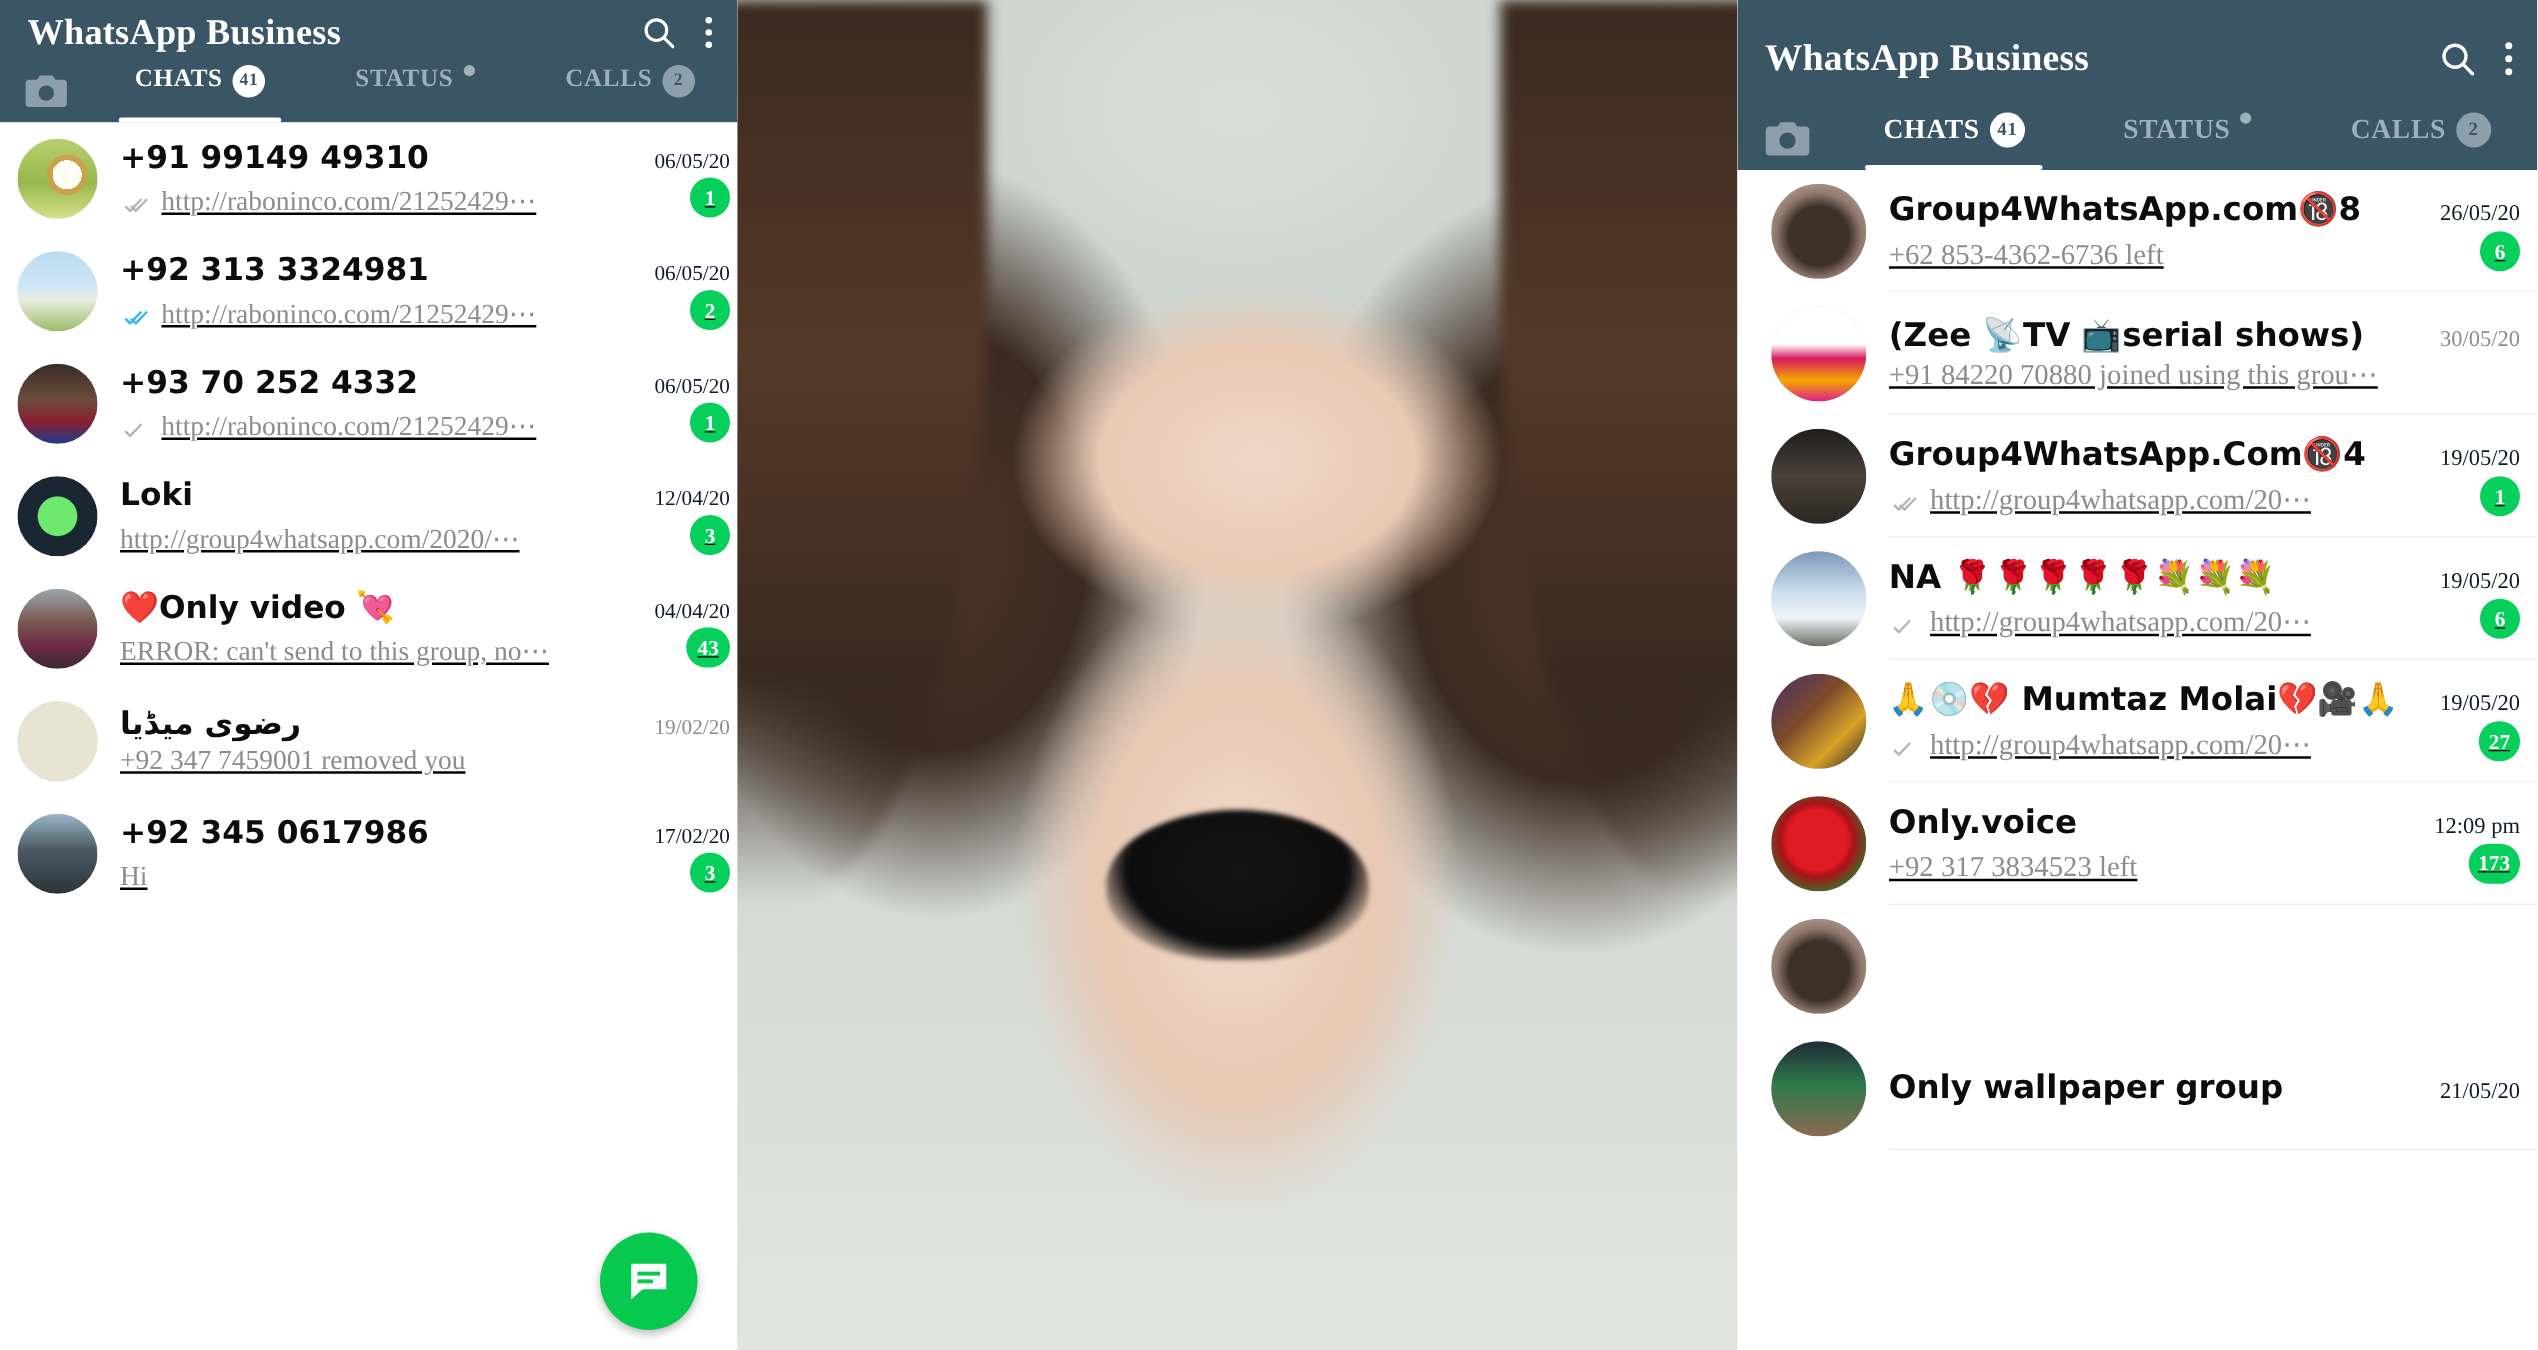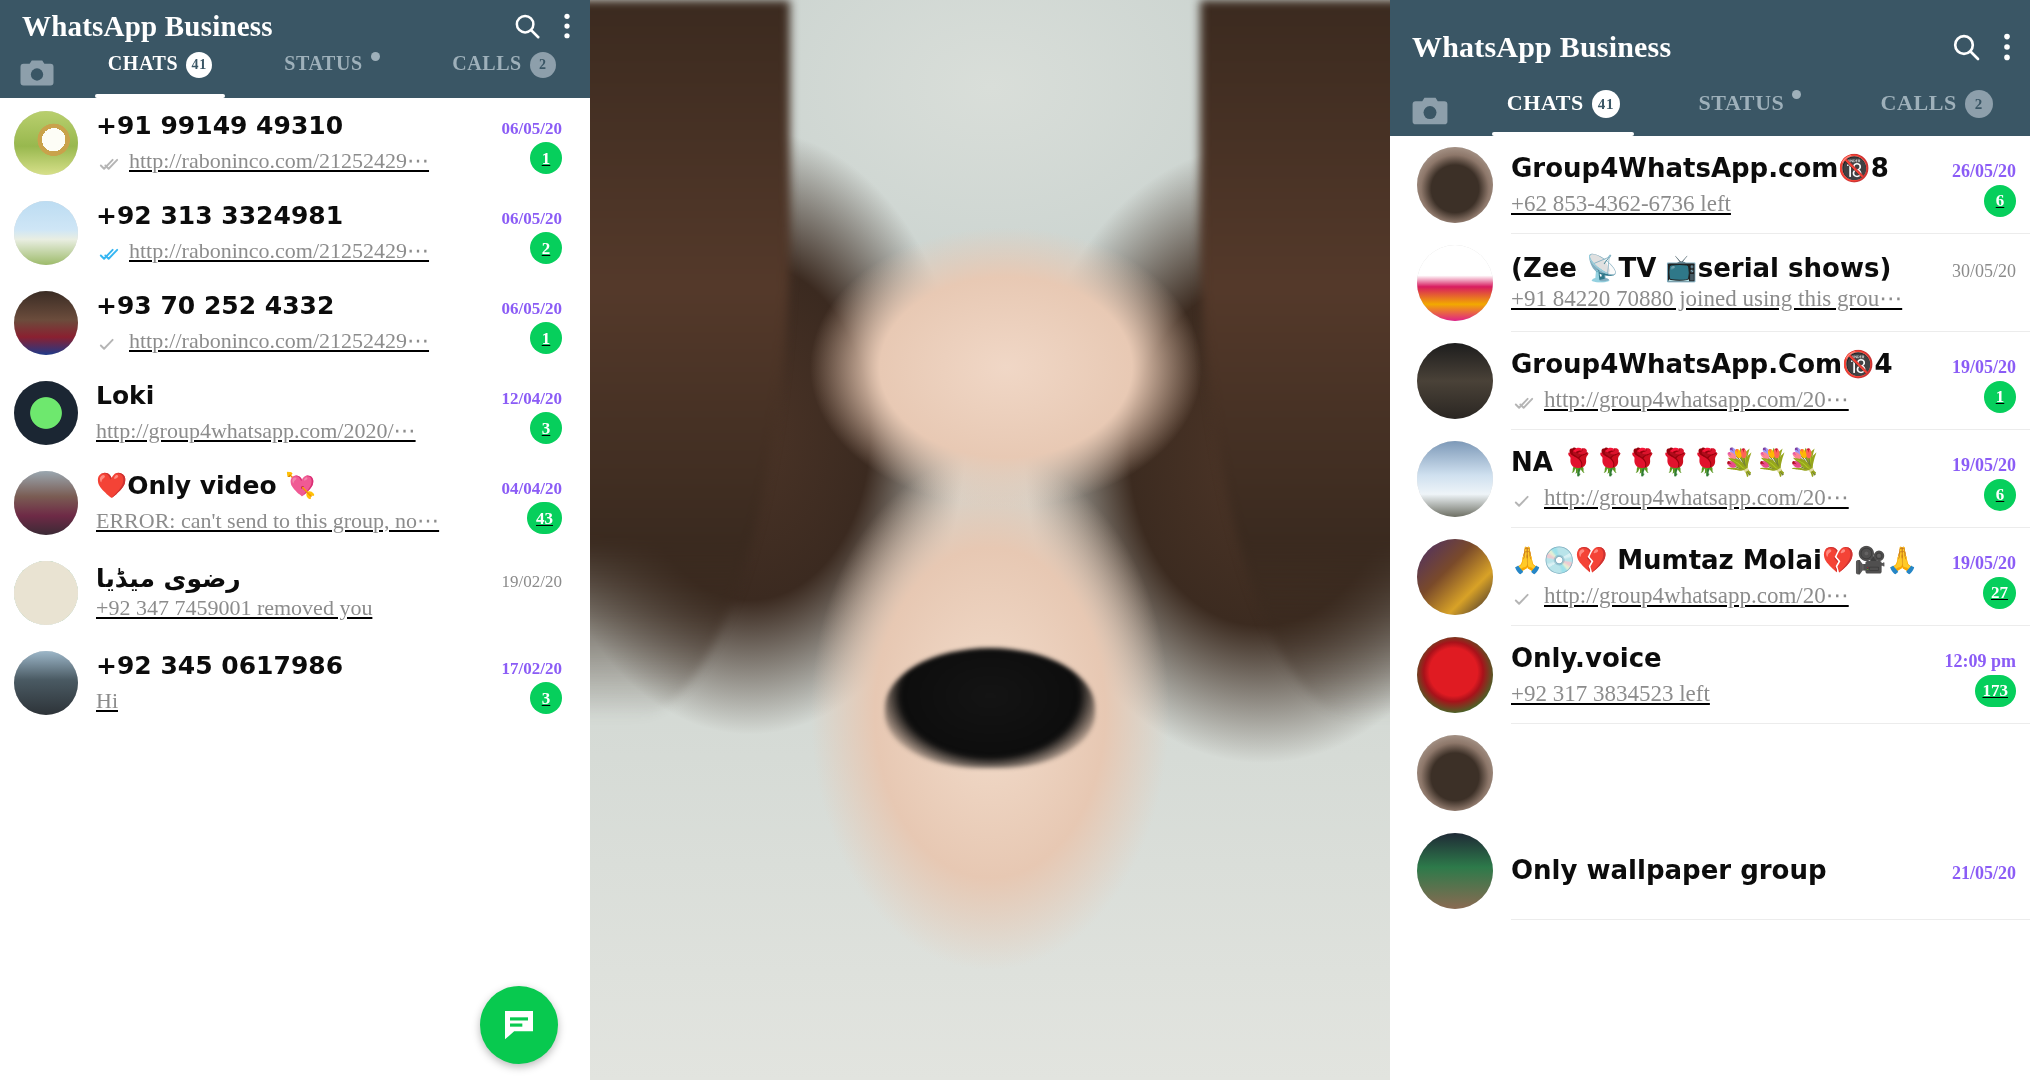--- a/index.html
+++ b/index.html
@@ -184,22 +184,22 @@
     font-weight: bold;
     color: #0c0c0c;
     white-space: nowrap;
     overflow: hidden;
     text-overflow: clip;
     flex: 1 1 auto;
     min-width: 0;
   }
   .row-time {
     flex: 0 0 auto;
-    color: #8b5cf6;
-    font-weight: bold;
+    color: #0f172a;
+    font-weight: normal;
     white-space: nowrap;
   }
   .row-time.muted { color: #8b8b8b; font-weight: normal; text-align: right; }
   .row-sub {
     display: flex;
     align-items: flex-end;
     gap: 7px;
     margin-top: 2px;
     text-decoration: underline;
   }
@@ -237,21 +237,21 @@
   }
 
   
   .panel-left .app-title { font-size: 29px; }
   .panel-left .appbar-top { height: 52px; }
   .panel-left .tab { font-size: 20px; }
   .panel-left .tab-count { font-size: 14px; min-width: 26px; height: 26px; padding: 0 5px; }
   .panel-left .tab-cam { width: 74px; }
   .panel-left .chat-row { height: 90px; padding-left: 14px; }
   .panel-left .avatar { width: 64px; height: 64px; margin-right: 18px; }
-  .panel-left .row-body { height: 116px; padding-right: 28px; }
+  .panel-left .row-body { height: 116px; padding-right: 6px; }
   .panel-left .row-title { font-size: 25px; }
   .panel-left .row-time { font-size: 17px; }
   .panel-left .row-msg { font-size: 22px; }
   .panel-left .badge { font-size: 17px; min-width: 32px; height: 32px; padding: 0 9px; }
   .panel-left .scroll-handle { left: 9px; top: 62px; height: 48px; }
   .panel-left .fab { right: 32px; bottom: 16px; width: 78px; height: 78px; }
 
   
   .panel-right .app-title { font-size: 30px; }
   .panel-right .appbar-top { height: 78px; padding-top: 16px; }

